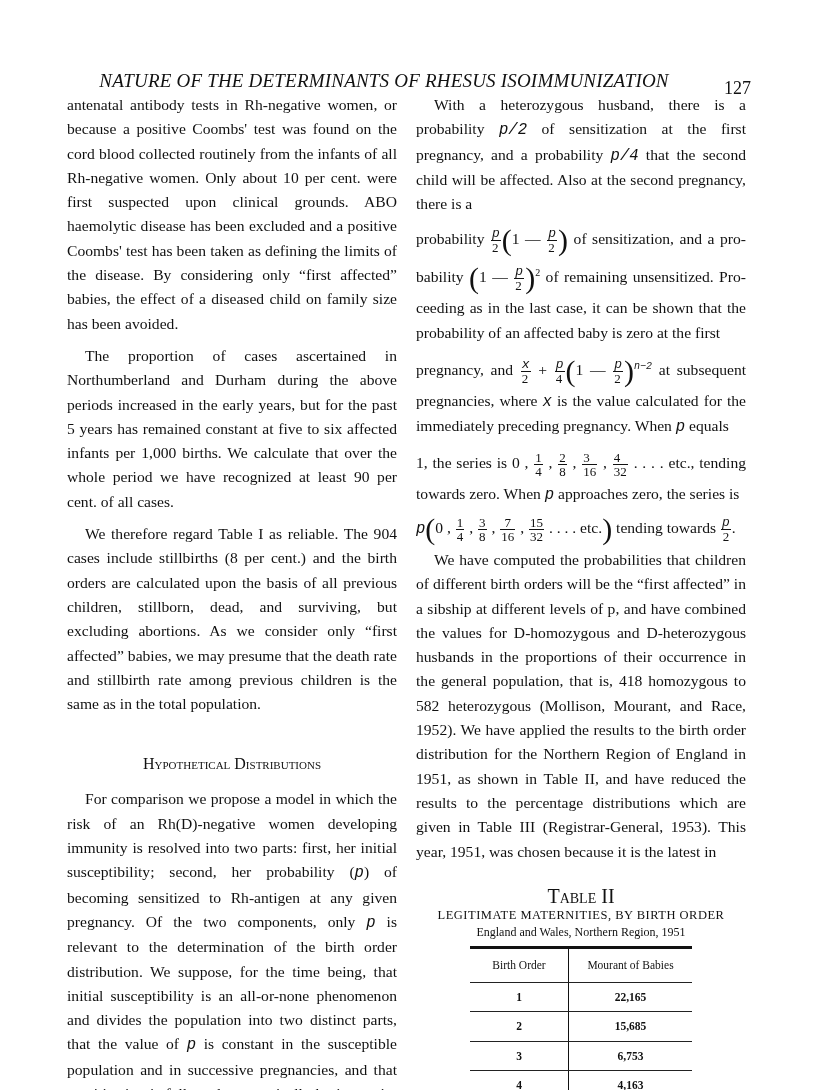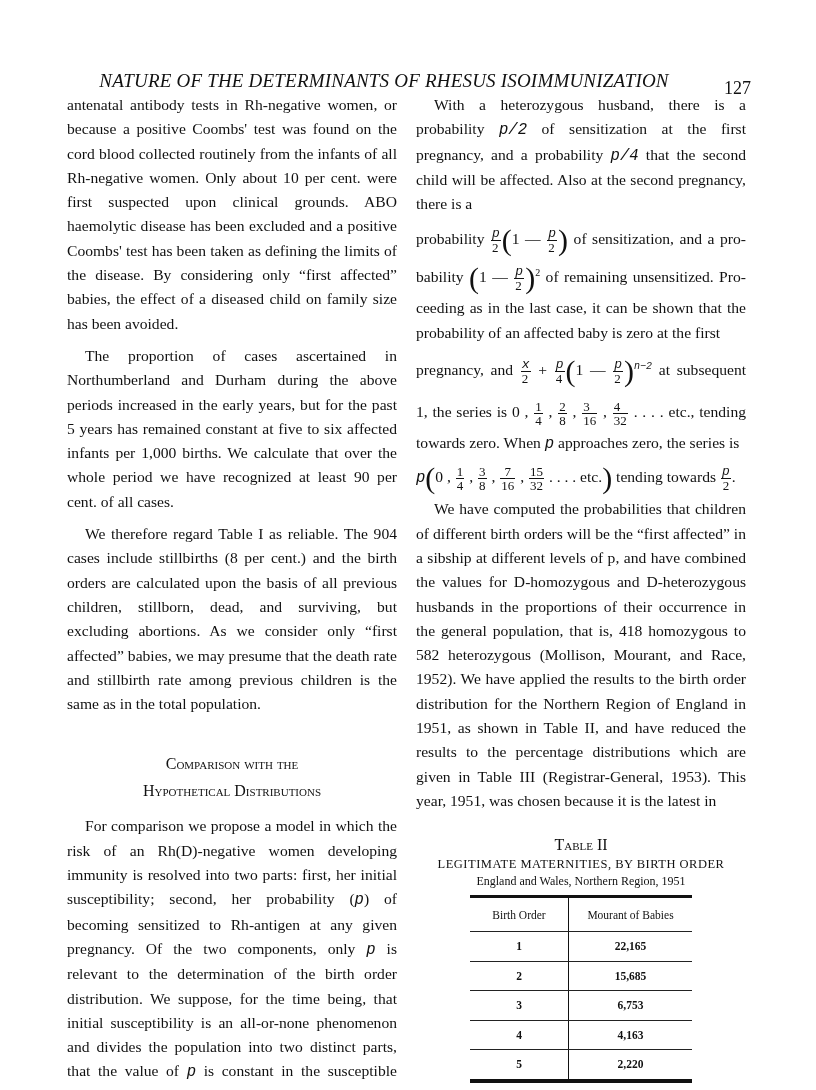--- a/index.html
+++ b/index.html
@@ -20,21 +20,21 @@
          margin: 34px 0 10px 0; }
   i { font-style: italic; font-family: Liberation Mono, monospace; }
   .frac { display: inline-block; vertical-align: middle; text-align: center; font-size: 13px;
           line-height: 13px; margin: 0 1px; }
   .frac .num { display: block; border-bottom: 1px solid #111; padding: 0 1px; }
   .frac .den { display: block; padding: 0 1px; }
   .big-paren { font-size: 30px; vertical-align: middle; line-height: 20px; font-weight: 300; }
   .mathline { line-height: 38px; }
   sup { font-size: 10px; line-height: 0; }
   .table-block { margin-top: 22px; text-align: center; }
-  .table-label { font-variant: small-caps; font-size: 16px; line-height: 20px; }
+  .table-label { font-variant: small-caps; font-size: 20px; line-height: 20px; }
   .table-title { font-size: 12.5px; letter-spacing: 0.5px; line-height: 18px; }
   .table-subtitle { font-size: 12px; line-height: 16px; }
   table.data { margin: 6px auto 0 auto; border-collapse: collapse; width: 222px;
                font-family: "Liberation Serif", serif; font-size: 11.5px; }
   table.data th, table.data td { height: 28.5px; padding: 0; text-align: center;
                border-bottom: 1px solid #222; font-weight: normal; }
   table.data th { height: 33px; }
   table.data td:first-child, table.data th:first-child { border-right: 1.5px solid #111; width: 98px; }
   table.data thead tr { border-top: 3px solid #111; }
   table.data tbody tr:last-child td { border-bottom: 4px solid #111; }
@@ -48,21 +48,20 @@
   <div class="running-title">NATURE OF THE DETERMINANTS OF RHESUS ISOIMMUNIZATION</div>
   <div class="page-number">127</div>
 </div>
 
 <div class="col col-left">
   <p class="noindent">antenatal antibody tests in Rh-negative women, or because a positive Coombs' test was found on the cord blood collected routinely from the infants of all Rh-negative women. Only about 10 per cent. were first suspected upon clinical grounds. ABO haemolytic disease has been excluded and a positive Coombs' test has been taken as defining the limits of the disease. By considering only “first affected” babies, the effect of a diseased child on family size has been avoided.</p>
   <p class="indent">The proportion of cases ascertained in Northumberland and Durham during the above periods increased in the early years, but for the past 5 years has remained constant at five to six affected infants per 1,000 births. We calculate that over the whole period we have recognized at least 90 per cent. of all cases.</p>
   <p class="indent">We therefore regard Table I as reliable. The 904 cases include stillbirths (8 per cent.) and the birth orders are calculated upon the basis of all previous children, stillborn, dead, and surviving, but excluding abortions. As we consider only “first affected” babies, we may presume that the death rate and stillbirth rate among previous children is the same as in the total population.</p>
 
   <div class="sc-heading">
-    <div>Comparison with the</div>
     <div>Hypothetical Distributions</div>
   </div>
 
   <p class="indent"><span>For comparison we propose a model in which the risk of an Rh(D)-negative women developing immunity is resolved into two parts: first, her initial susceptibility; second, her probability (</span><i>p</i><span>) of becoming sensitized to Rh-antigen at any given pregnancy. Of the two components, only </span><i>p</i><span> is relevant to the determination of the birth order distribution. We suppose, for the time being, that initial susceptibility is an all-or-none phenomenon and divides the population into two distinct parts, that the value of </span><i>p</i><span> is constant in the susceptible population and in successive pregnancies, and that sensitization is followed automatically by immunity to the next Rh(D)-positive foetus.</span></p>
 
 </div>
 
 <div class="col col-right">
   <p class="indent" style="margin-bottom:0"><span>With a heterozygous husband, there is a probability </span><i>p/2</i><span> of sensitization at the first pregnancy, and a probability </span><i>p/4</i><span> that the second child will be affected. Also at the second pregnancy, there is a</span></p>
 
@@ -81,20 +80,21 @@
   <p class="noindent" style="margin-bottom:0">ceeding as in the last case, it can be shown that the probability of an affected baby is zero at the first</p>
 
   <div class="mathline" style="text-align:justify;text-align-last:justify;margin-top:6px">
     <span>pregnancy, and</span>
     <span class="frac"><i class="num">x</i><span class="den">2</span></span>
     <span>+</span>
     <span class="frac"><i class="num">p</i><span class="den">4</span></span><span class="big-paren">(</span><span>1</span> <span>—</span> <span class="frac"><i class="num">p</i><span class="den">2</span></span><span class="big-paren">)</span><sup><i>n−2</i></sup>
     <span>at subsequent</span>
   </div>
 
+  <p class="noindent" style="margin-bottom:0"><span>pregnancies, where </span><i>x</i><span> is the value calculated for the immediately preceding pregnancy. When </span><i>p</i><span> equals</span></p>
 
   <div class="mathline" style="text-align:justify;text-align-last:justify;margin-top:4px">
     <span>1, the series is 0 ,</span>
     <span id="series1"><span class="frac"><span class="num">1</span><span class="den">4</span></span> , <span class="frac"><span class="num">2</span><span class="den">8</span></span> , <span class="frac"><span class="num">3</span><span class="den">16</span></span> , <span class="frac"><span class="num">4</span><span class="den">32</span></span></span>
     <span>. . . . etc., tending</span>
   </div>
 
   <p class="noindent" style="margin-bottom:0"><span>towards zero. When </span><i>p</i><span> approaches zero, the series is</span></p>
 
   <div class="mathline" style="margin-top:2px">

